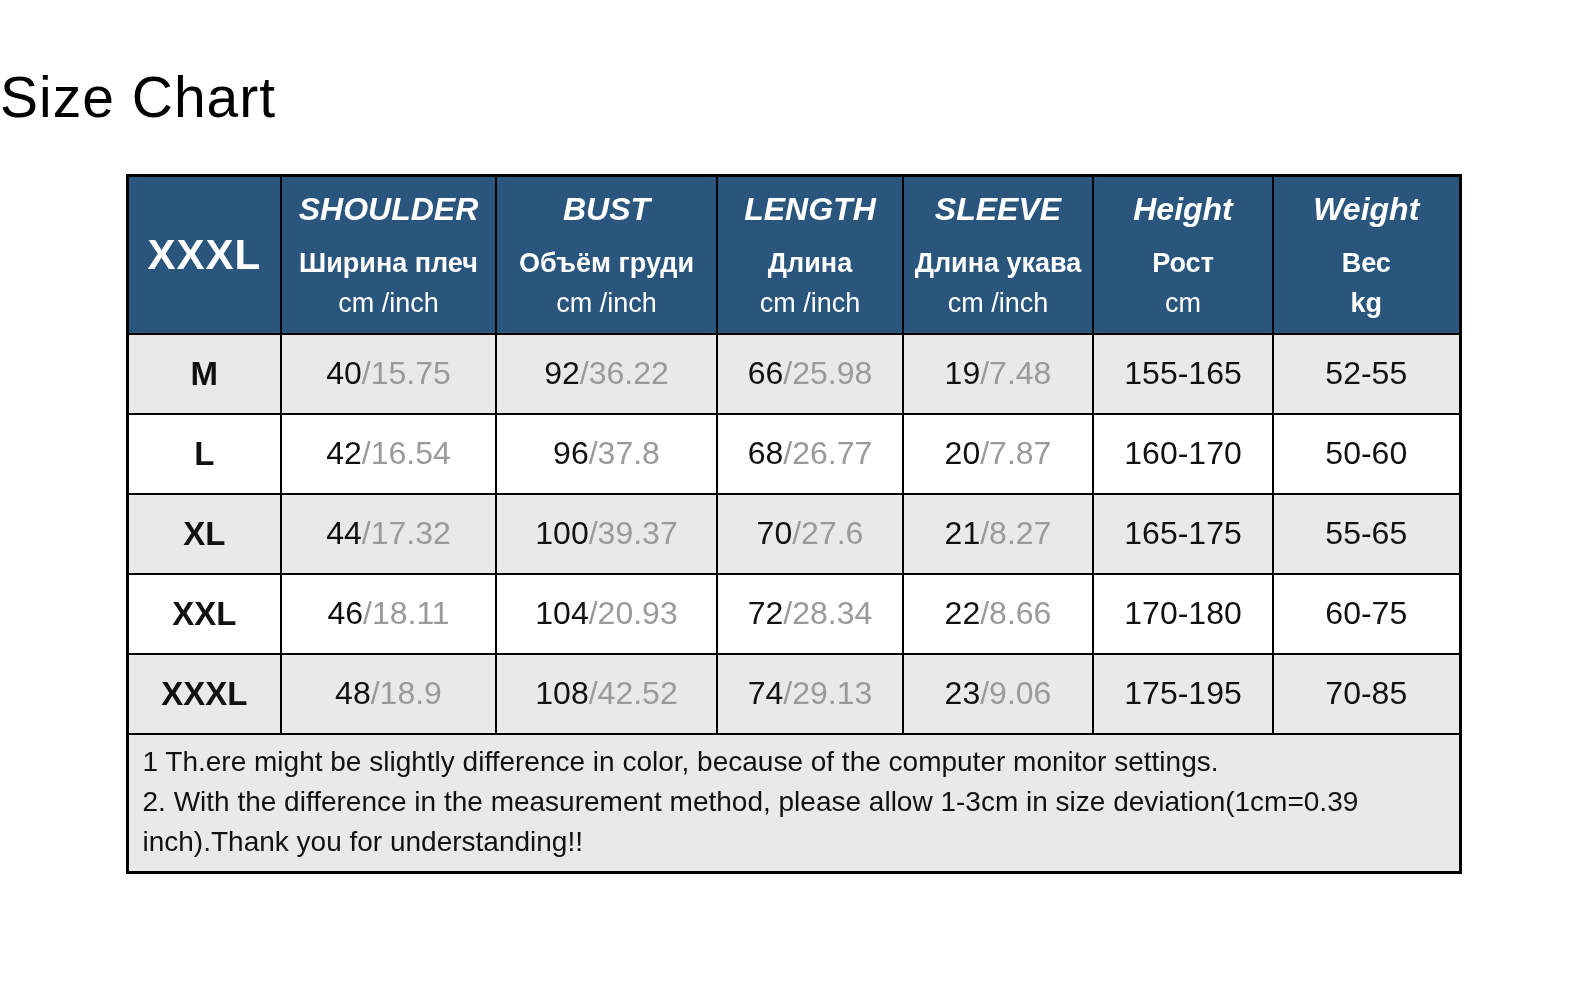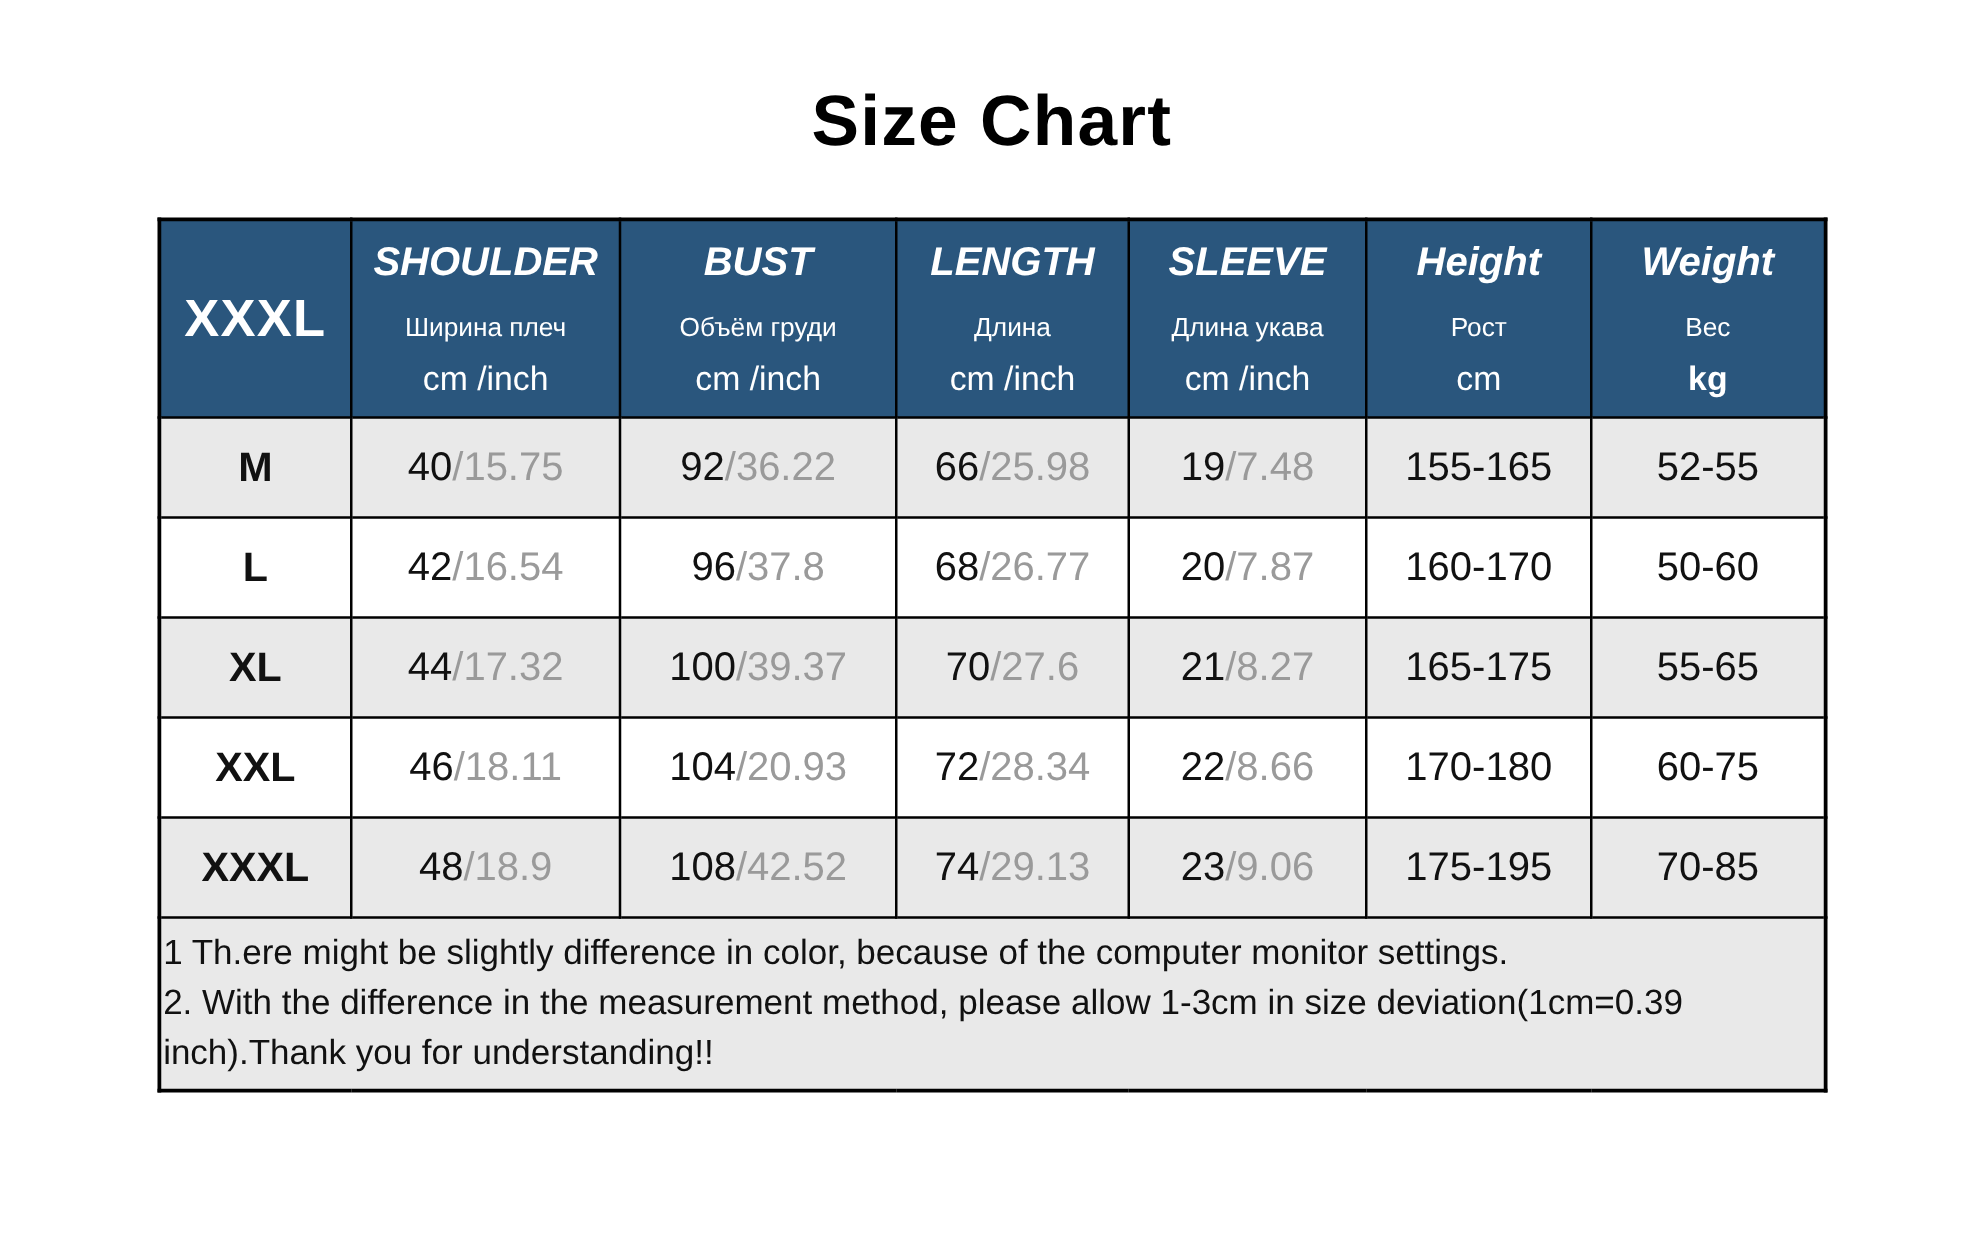--- a/index.html
+++ b/index.html
@@ -11,46 +11,46 @@
     --notes-bg:#e9e9e9;
     --title-text:#000000;
   }
   *{box-sizing:border-box;}
   html,body{margin:0;padding:0;}
   body{
     width:1587px;height:995px;background:#ffffff;
     font-family:"Liberation Sans", sans-serif;color:#111;
   }
   .title{
-    text-align:center;font-size:57px;font-weight:bold;color:var(--title-text);
+    font-size:57px;font-weight:normal;color:var(--title-text);
     margin:64px 0 0 0;letter-spacing:1px;
   }
   table.size-chart{
     width:1333px;margin:44px auto 0 auto;border-collapse:collapse;table-layout:fixed;
     border:3px solid var(--border);
   }
   col.c0{width:154px} col.c1{width:215px} col.c2{width:221px} col.c3{width:186px}
   col.c4{width:190px} col.c5{width:180px} col.c6{width:187px}
   th,td{border:2px solid var(--border);text-align:center;vertical-align:middle;padding:0;}
   thead th{
     background:var(--header-bg);color:var(--header-text);height:158px;font-weight:normal;
   }
   .head-inner{display:flex;flex-direction:column;justify-content:center;align-items:center;height:100%;gap:10px;}
   .size-head{font-size:42px;font-weight:bold;letter-spacing:1px;}
   .en{font-size:32px;font-weight:bold;font-style:italic;margin-bottom:10px;}
-  .ru{font-size:21px;line-height:30px;}
+  .ru{font-size:27px;line-height:30px;font-weight:bold;}
   .unit{font-size:27px;line-height:30px;}
   .unit.bold{font-weight:bold;}
   tbody td{height:80px;font-size:32px;background:#ffffff;}
   tr.alt td{background:var(--row-alt-bg);}
   td.size-col{font-weight:bold;font-size:33px;}
   .sep,.inch{color:var(--inch-text);}
   td.notes-cell{
     background:var(--notes-bg);text-align:left;font-size:28px;line-height:40px;
-    padding:7px 14px 9px 2px;height:auto;
+    padding:7px 14px 9px 14px;height:auto;
   }
 </style>
 </head>
 <body>
 
 <div class="title">Size Chart</div>
 
 <table class="size-chart">
   <colgroup>
     <col class="c0">

